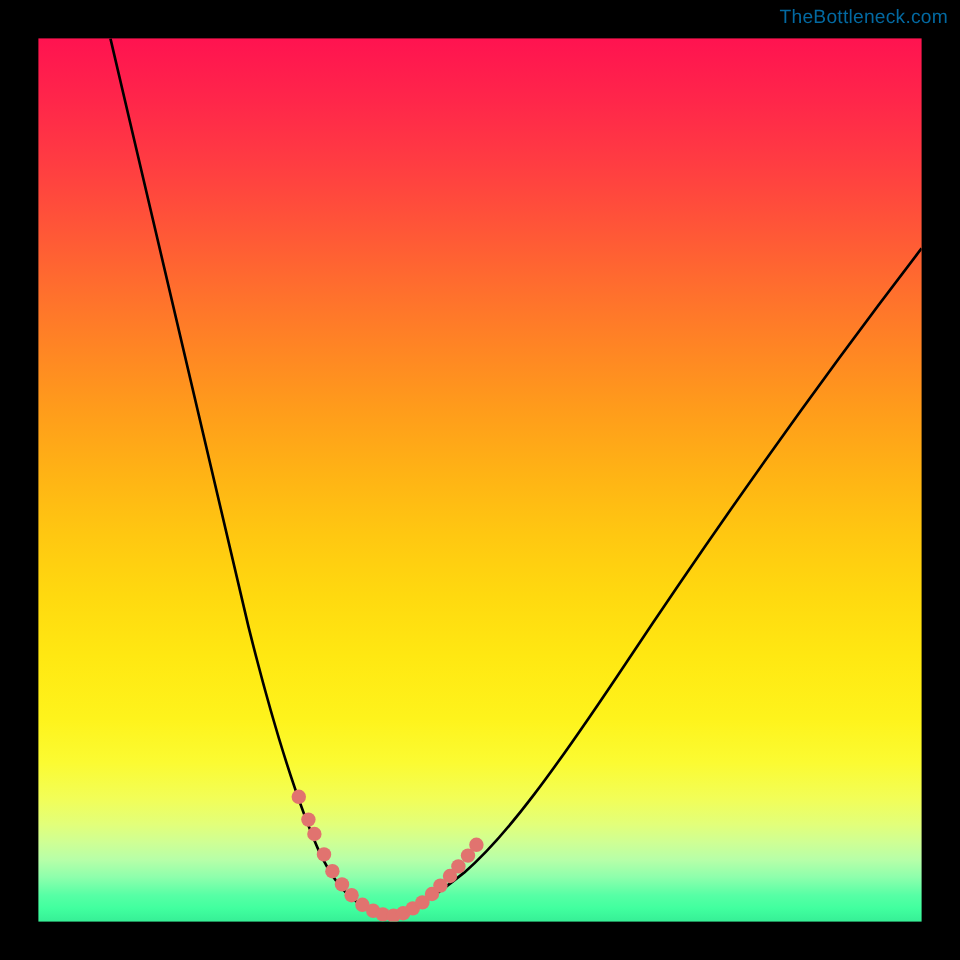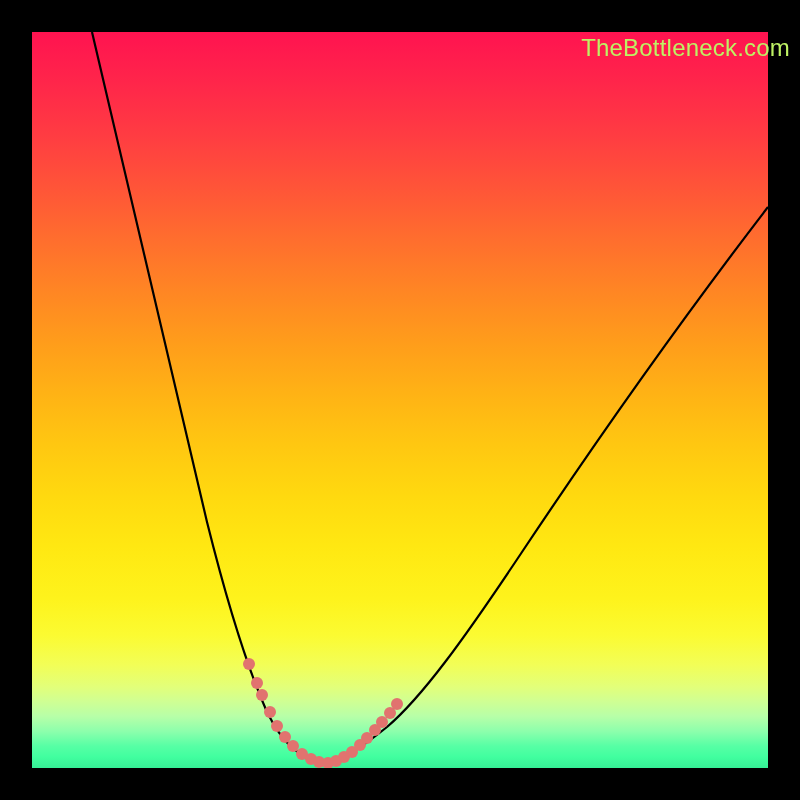--- a/index.html
+++ b/index.html
@@ -43,25 +43,24 @@
       #8dffac 95%,
       #57ffa5 97%,
       #41ff9f 98.5%,
       #36ef96 100%
     );
   }
   .watermark {
     position: absolute;
     top: 6px;
     right: 10px;
-    color: #bef264;
-    font-size: 24px;
+    color: #0369a1;
+    font-size: 16px;
     font-weight: 500;
     letter-spacing: 0.2px;
-    margin-top: 28px;
   }
   svg.curve {
     position: absolute;
     left: 32px;
     top: 32px;
     width: 736px;
     height: 736px;
     pointer-events: none;
   }
 </style>

